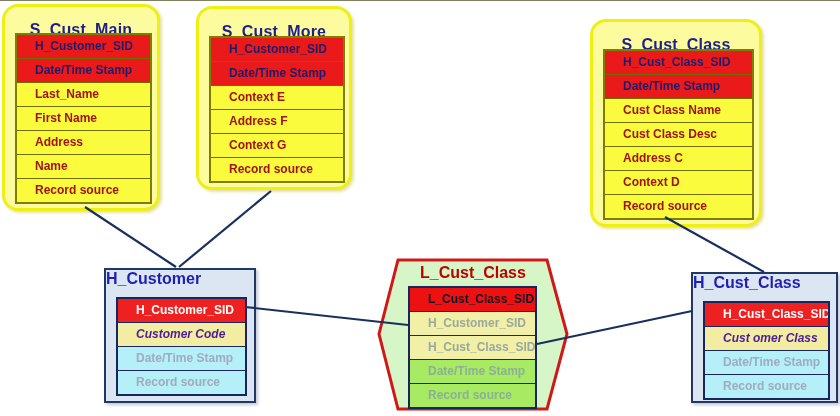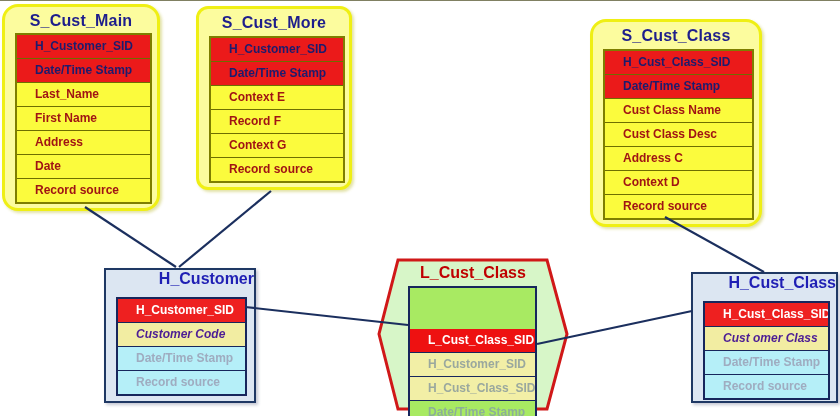--- a/index.html
+++ b/index.html
@@ -8,57 +8,57 @@
     font-family:"Liberation Sans",sans-serif;
   }
   #top-edge{position:absolute;left:0;top:0;width:840px;height:1px;background:#55552e;opacity:.75;}
 
   
   .sat{
     position:absolute;box-sizing:border-box;background:#FCFC9E;border:3px solid #EFEF14;
     border-radius:16px;box-shadow:2px 2px 3px rgba(190,190,60,.45);
   }
   .sat-title{
-    text-align:center;font-weight:bold;font-size:16px;color:#1E1E8C;margin-top:5px;
+    text-align:center;font-weight:bold;font-size:16px;color:#1E1E8C;margin-top:14px;
     letter-spacing:.2px;
   }
   .etable{position:absolute;box-sizing:border-box;}
   .sat .etable{border:2px solid #7E7E00;background:#FBFB3D;}
   .frow{
     height:23px;line-height:23px;font-size:12px;font-weight:bold;padding-left:18px;
     white-space:nowrap;overflow:hidden;
   }
   .sat .frow{color:#A01414;background:#FBFB3D;border-top:1px solid #6E6E00;}
   .sat .frow:first-child{border-top:none;}
   .sat .frow.r-key{background:#EB1A1A;color:#1C1C6E;}
 
   
   .hub{
     position:absolute;box-sizing:border-box;background:#DCE6F2;border:2px solid #1F3864;
     box-shadow:2px 2px 3px rgba(60,70,110,.30);
   }
-  .hub-title{text-align:right;font-weight:bold;font-size:16px;color:#1F1FB4;margin-top:0;}
+  .hub-title{text-align:left;font-weight:bold;font-size:16px;color:#1F1FB4;margin-top:0;}
   .hub .etable{border:2px solid #17265C;background:#B5EFF8;}
   .hub .frow{border-top:1px solid #17265C;}
   .hub .frow:first-child{border-top:none;}
   .hub .frow.h-key{background:#EE2020;color:#FFFFFF;}
   .hub .frow.h-attr{background:#F2EDA2;color:#4c1d95;font-style:italic;}
   .hub .frow.h-meta{background:#B5EFF8;color:#9FACC0;}
 
   
   .link-wrap{position:absolute;box-sizing:border-box;}
   .link-wrap svg.hexa{position:absolute;left:0;top:0;}
   .link-title{
     position:absolute;left:0;top:6px;width:100%;text-align:center;
     font-weight:bold;font-size:16px;color:#C00000;
   }
   .link-wrap .etable{border:2px solid #17265C;background:#A8EA62;}
   .link-wrap .frow{border-top:1px solid #17265C;}
   .link-wrap .frow:first-child{border-top:none;}
-  .link-wrap .frow.l-key{background:#EE1111;color:#ffffff;margin-top:41px;}
+  .link-wrap .frow.l-key{background:#EE1111;color:#0f172a;}
   .link-wrap .frow.l-fk{background:#F2EFA6;color:#9AA89E;}
   .link-wrap .frow.l-meta{background:#A8EA62;color:#8CAF98;}
 
   
   #connections{position:absolute;left:0;top:0;z-index:12;pointer-events:none;}
   #connections line{stroke:#1B2F5E;stroke-width:2.2;}
 </style>
 </head>
 <body>
 
@@ -66,32 +66,32 @@
   <div id="top-edge"></div>
 
   <div class="sat" style="left:2px;top:4px;width:158px;height:207px;">
     <div class="sat-title">S_Cust_Main</div>
     <div class="etable" style="left:10px;top:26px;width:137px;">
       <div class="frow r-key">H_Customer_SID</div>
       <div class="frow r-key">Date/Time Stamp</div>
       <div class="frow">Last_Name</div>
       <div class="frow">First Name</div>
       <div class="frow">Address</div>
-      <div class="frow">Date</div>
+      <div class="frow">Name</div>
       <div class="frow">Record source</div>
     </div>
   </div>
 
-  <div class="sat" style="left:196px;top:6px;width:156px;height:184px;border-radius:12px;">
+  <div class="sat" style="left:196px;top:6px;width:156px;height:184px;">
     <div class="sat-title">S_Cust_More</div>
     <div class="etable" style="left:10px;top:27px;width:136px;">
       <div class="frow r-key">H_Customer_SID</div>
       <div class="frow r-key">Date/Time Stamp</div>
       <div class="frow">Context E</div>
-      <div class="frow">Record F</div>
+      <div class="frow">Address F</div>
       <div class="frow">Context G</div>
       <div class="frow">Record source</div>
     </div>
   </div>
 
   <div class="sat" style="left:590px;top:19px;width:172px;height:208px;">
     <div class="sat-title">S_Cust_Class</div>
     <div class="etable" style="left:10px;top:27px;width:151px;">
       <div class="frow r-key">H_Cust_Class_SID</div>
       <div class="frow r-key">Date/Time Stamp</div>

